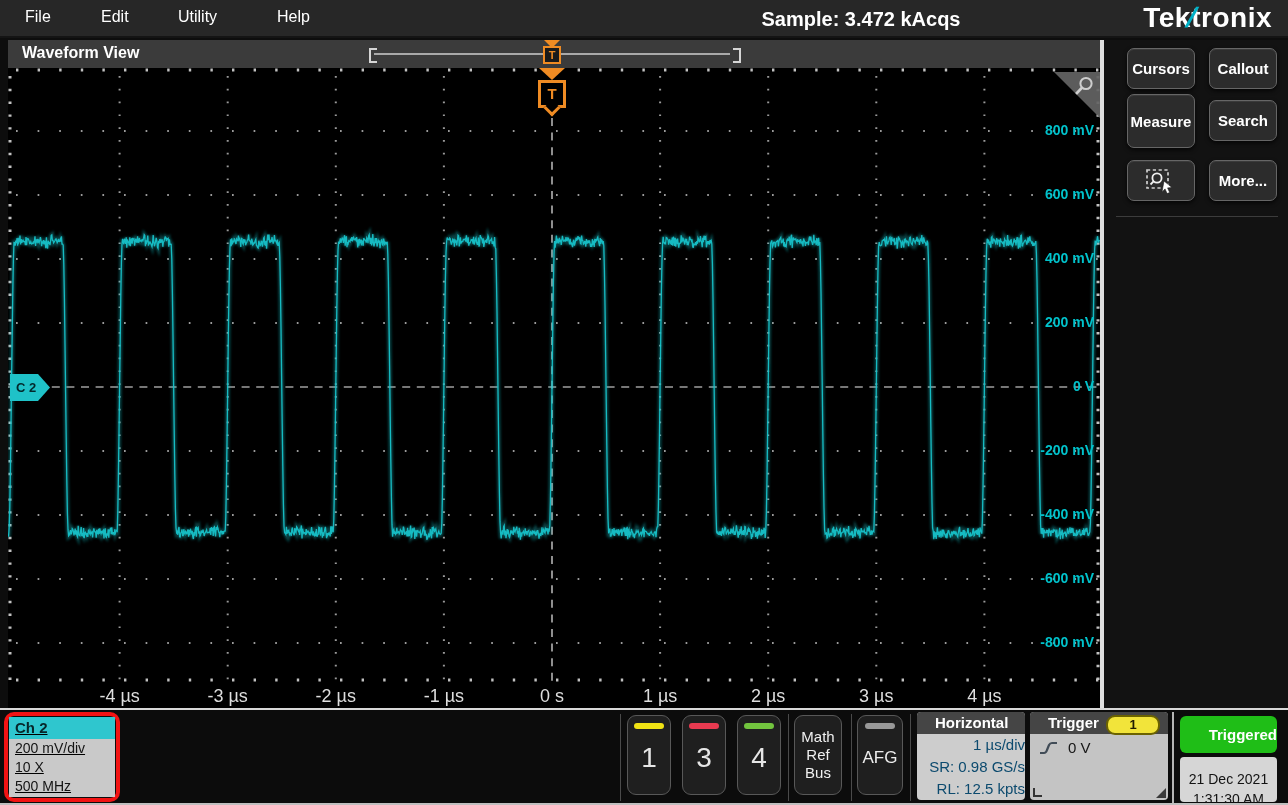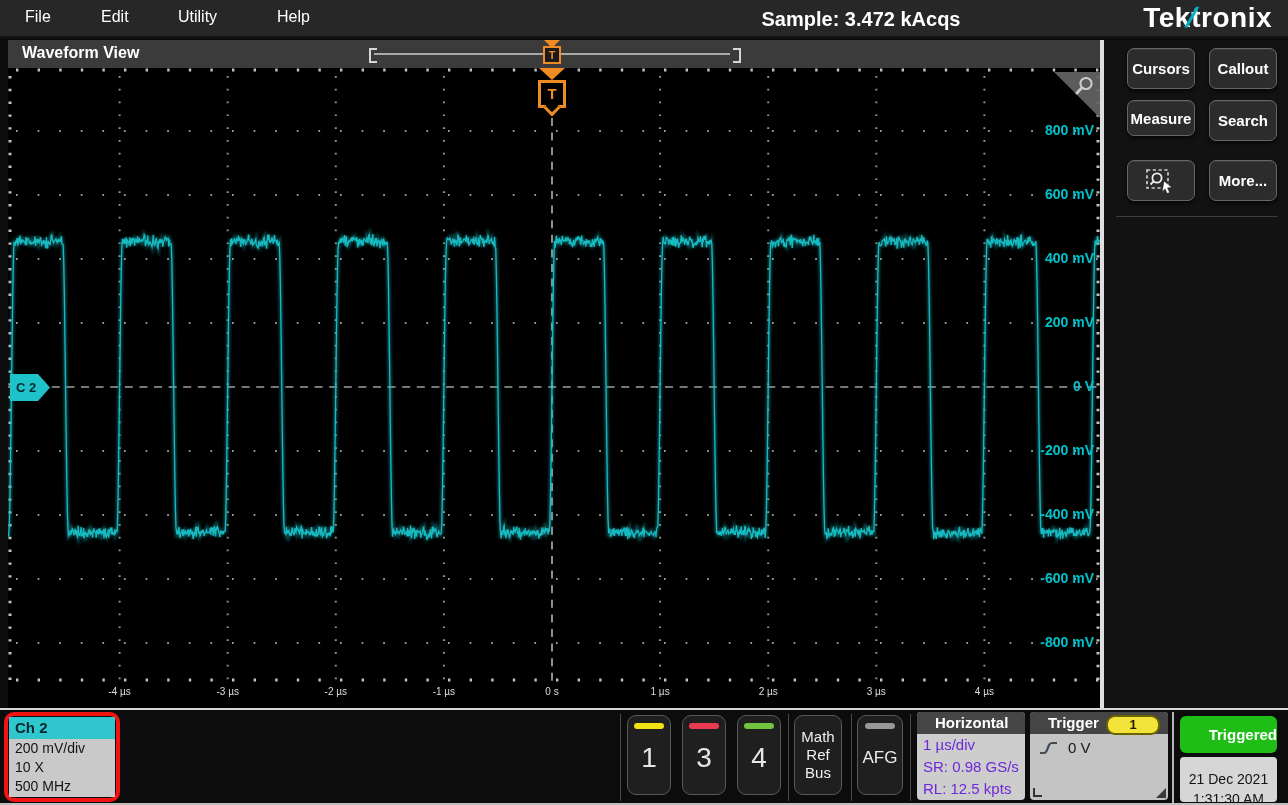--- a/index.html
+++ b/index.html
@@ -25,52 +25,52 @@
   .htbox{position:absolute;left:535px;top:6px;width:14px;height:14px;background:#1a1a1a;border:2px solid #ef8b23;color:#ef8b23;font-size:11px;font-weight:bold;text-align:center;line-height:14px;}
 
   .grat{position:absolute;left:0;top:28px;width:1092px;height:614px;background:#000;overflow:hidden;}
   .gtri{position:absolute;left:531px;top:0;width:0;height:0;border-left:13px solid transparent;border-right:13px solid transparent;border-top:12px solid #ef8b23;}
   .tflag{position:absolute;left:530px;top:12px;width:22px;height:22px;background:#000;border:3px solid #ef8b23;color:#ef8b23;font-weight:bold;font-size:15px;text-align:center;line-height:22px;cursor:grab;}
   .tflag::after{content:"";position:absolute;left:50%;bottom:-9px;width:9px;height:9px;background:#000;border-right:3px solid #ef8b23;border-bottom:3px solid #ef8b23;transform:translateX(-50%) rotate(45deg);}
   .cflag{position:absolute;left:2px;top:306px;width:40px;height:27px;background:#1fc2c8;color:#03282b;font-weight:bold;font-size:13px;line-height:27px;text-align:center;padding-right:8px;box-sizing:border-box;clip-path:polygon(0 0,70% 0,100% 50%,70% 100%,0 100%);cursor:grab;}
   .corner{position:absolute;left:1046px;top:4px;width:46px;height:46px;background:#646464;opacity:.93;clip-path:polygon(0 0,100% 0,100% 100%);cursor:pointer;}
   .ylab{position:absolute;right:6px;width:90px;text-align:right;color:#00c2cb;font-size:14px;font-weight:bold;}
   .xaxis{position:absolute;left:0;top:642px;width:1092px;height:26px;background:#000;}
-  .xlab{position:absolute;top:4px;width:70px;text-align:center;color:#dedede;font-size:10px;}
+  .xlab{position:absolute;top:4px;width:70px;text-align:center;color:#dedede;font-size:18px;}
 
   .vstrip{position:absolute;left:1100px;top:40px;width:4px;height:668px;background:#dfdfdf;}
   .hdots{position:absolute;left:1105px;top:363px;width:8px;height:28px;cursor:col-resize;}
   .hdots i{display:block;width:4px;height:4px;border-radius:50%;background:#dcdcdc;margin:4px auto 0;}
 
   
   .rpanel{position:absolute;left:1104px;top:40px;width:184px;height:668px;background:#121212;}
   .rbtn{position:absolute;background:#2c2c2c;border:1px solid #666;border-radius:7px;color:#fff;font-weight:bold;font-size:15px;display:flex;align-items:center;justify-content:center;box-shadow:0 2px 4px rgba(0,0,0,.7),inset 0 1px 0 rgba(255,255,255,.07);cursor:pointer;font-family:inherit;}
   .rsep{position:absolute;left:12px;top:176px;width:162px;height:1px;background:#3c3c3c;}
 
   
   .bbar{position:absolute;left:0;top:710px;width:1288px;height:95px;background:#0c0c0c;}
   .bdiv{position:absolute;left:0;top:708px;width:1288px;height:2px;background:#d8d8d8;}
   .bfoot{position:absolute;left:0;top:803px;width:1288px;height:2px;background:#bfbfbf;}
 
   .chwrap{position:absolute;left:4px;top:2px;width:116px;height:90px;border:4px solid #f21313;border-radius:10px;box-sizing:border-box;background:#0c0c0c;}
-  .chbadge{position:absolute;left:1px;top:1px;width:106px;height:80px;background:#c9c9c9;cursor:pointer;overflow:hidden;}
+  .chbadge{position:absolute;left:1px;top:1px;width:106px;height:80px;background:#c9c9c9;cursor:pointer;overflow:hidden;text-decoration:underline;}
   .chhead{height:22px;font-size:15px;font-weight:bold;color:#07272a;line-height:22px;padding-left:6px;}
   .chrow{height:19px;font-size:14px;line-height:19px;color:#141414;padding-left:6px;}
 
   .vsep{position:absolute;top:4px;width:1px;height:87px;background:#4a4a4a;}
   .vsep2{position:absolute;top:2px;width:2px;height:92px;background:#b5b5b5;}
   .cbtn{position:absolute;top:5px;width:44px;height:80px;background:#1f1f1f;border:1px solid #585858;border-radius:9px;cursor:pointer;box-sizing:border-box;}
   .chbar{position:absolute;left:50%;top:7px;transform:translateX(-50%);width:30px;height:6px;border-radius:3px;}
   .cnum{position:absolute;left:0;top:26px;width:100%;text-align:center;color:#e6e6e6;font-size:28px;}
   .mtxt{position:absolute;left:0;top:12px;width:100%;text-align:center;color:#f0f0f0;font-size:15px;line-height:18px;}
   .atxt{position:absolute;left:0;top:32px;width:100%;text-align:center;color:#ededed;font-size:17px;}
 
   .hbadge{position:absolute;left:917px;top:2px;width:108px;height:88px;background:#cdcdcd;border-radius:4px;overflow:hidden;cursor:pointer;}
   .hhead{height:22px;background:#454545;color:#fff;font-weight:bold;font-size:15px;line-height:22px;padding-left:18px;}
-  .hrow{height:22px;font-size:15px;line-height:22px;color:#6d28d9;padding-left:6px;white-space:nowrap;}
+  .hrow{height:22px;font-size:15px;line-height:22px;color:#0c4a6e;padding-left:6px;white-space:nowrap;text-align:right;}
 
   .tbadge{position:absolute;left:1030px;top:2px;width:138px;height:88px;background:#c4c4c4;border-radius:4px;overflow:hidden;cursor:pointer;}
   .tpill{position:absolute;right:8px;top:3px;width:50px;height:16px;border:2px solid #6b6200;border-radius:9px;font-size:13px;font-weight:bold;color:#201c00;text-align:center;line-height:16px;}
   .trow{margin-top:5px;padding-left:8px;display:flex;align-items:center;gap:8px;color:#161616;font-size:15px;}
   .tgrip{position:absolute;left:3px;bottom:3px;width:7px;height:7px;border-left:2px solid #333;border-bottom:2px solid #333;}
   .tgrip2{position:absolute;right:2px;bottom:2px;width:10px;height:10px;clip-path:polygon(100% 0,100% 100%,0 100%);background:#3a3a3a;}
 
   .trgd{position:absolute;left:1180px;top:6px;width:97px;height:37px;border-radius:6px;color:#fff;font-weight:bold;font-size:15px;text-align:right;line-height:37px;}
   .dt{position:absolute;left:1180px;top:47px;width:97px;height:45px;background:#d6d6d6;border-radius:4px;color:#131313;font-size:14px;text-align:center;padding-top:12px;box-sizing:border-box;line-height:20px;}
 </style>
@@ -157,21 +157,21 @@
   <div class="vstrip"></div>
   <div class="hdots">
       <i></i>
       <i></i>
       <i></i>
     </div>
 
   <div class="rpanel">
     <button class="rbtn" style="left:23px;top:8px;width:68px;height:41px">Cursors</button>
     <button class="rbtn" style="left:105px;top:8px;width:68px;height:41px">Callout</button>
-    <button class="rbtn" style="left:23px;top:60px;width:68px;height:36px">Measure</button>
+    <button class="rbtn" style="left:23px;top:54px;width:68px;height:54px">Measure</button>
     <button class="rbtn" style="left:105px;top:60px;width:68px;height:41px">Search</button>
     <button class="rbtn" style="left:23px;top:120px;width:68px;height:41px">
       <svg width="32" height="28" viewBox="0 0 32 28">
         <rect x="2" y="3" width="21" height="18" fill="none" stroke="#d0d0d0" stroke-width="1.7" stroke-dasharray="3.2 2.6"></rect>
         <circle cx="12" cy="11" r="4.6" fill="none" stroke="#f0f0f0" stroke-width="1.8"></circle>
         <line x1="8.8" y1="14.2" x2="5.5" y2="17.5" stroke="#f0f0f0" stroke-width="1.8"></line>
         <path d="M19 14 l8 6.5 -4.4 0.4 2.1 4.6 -2.6 1.1 -2.1 -4.7 -3 3 z" fill="#fff" stroke="#1a1a1a" stroke-width="0.6"></path>
       </svg>
     </button>
     <button class="rbtn" style="left:105px;top:120px;width:68px;height:41px">More...</button>

